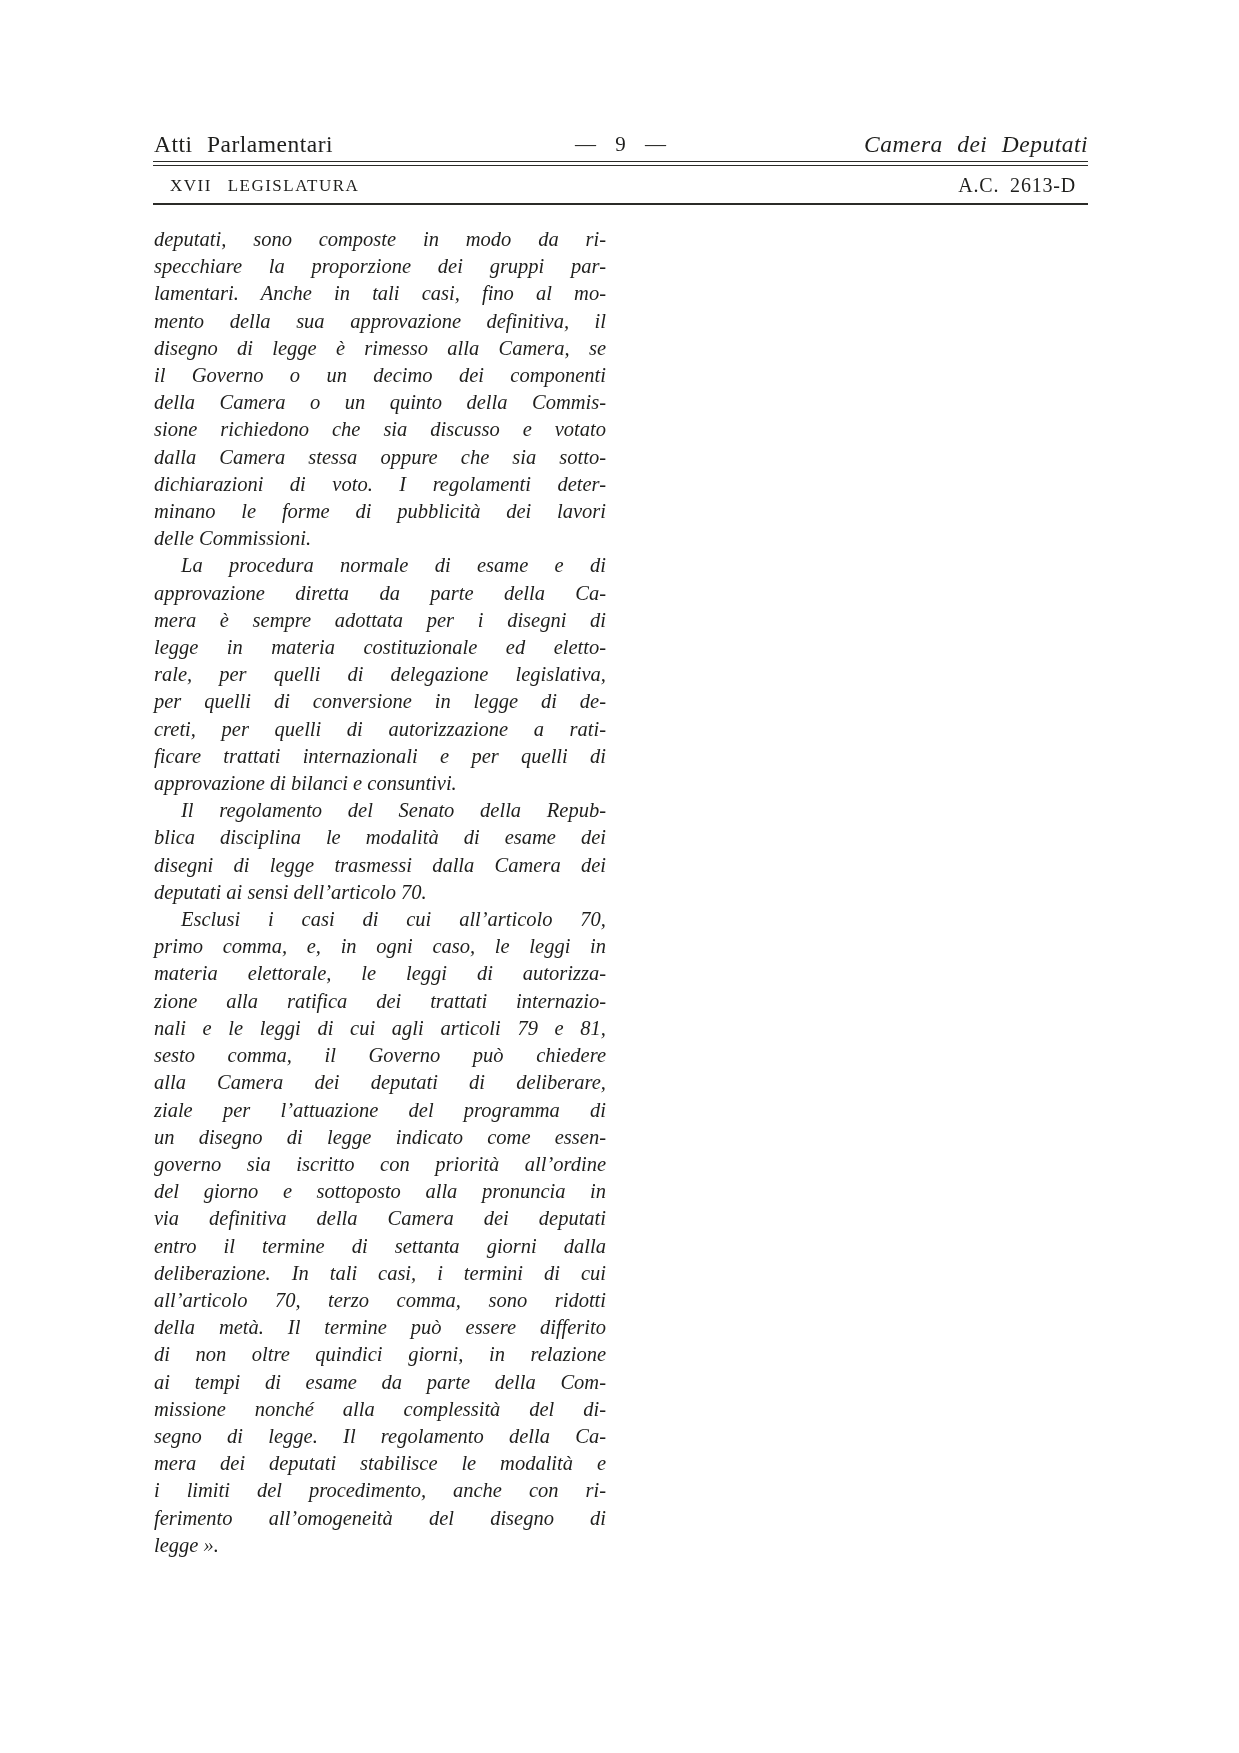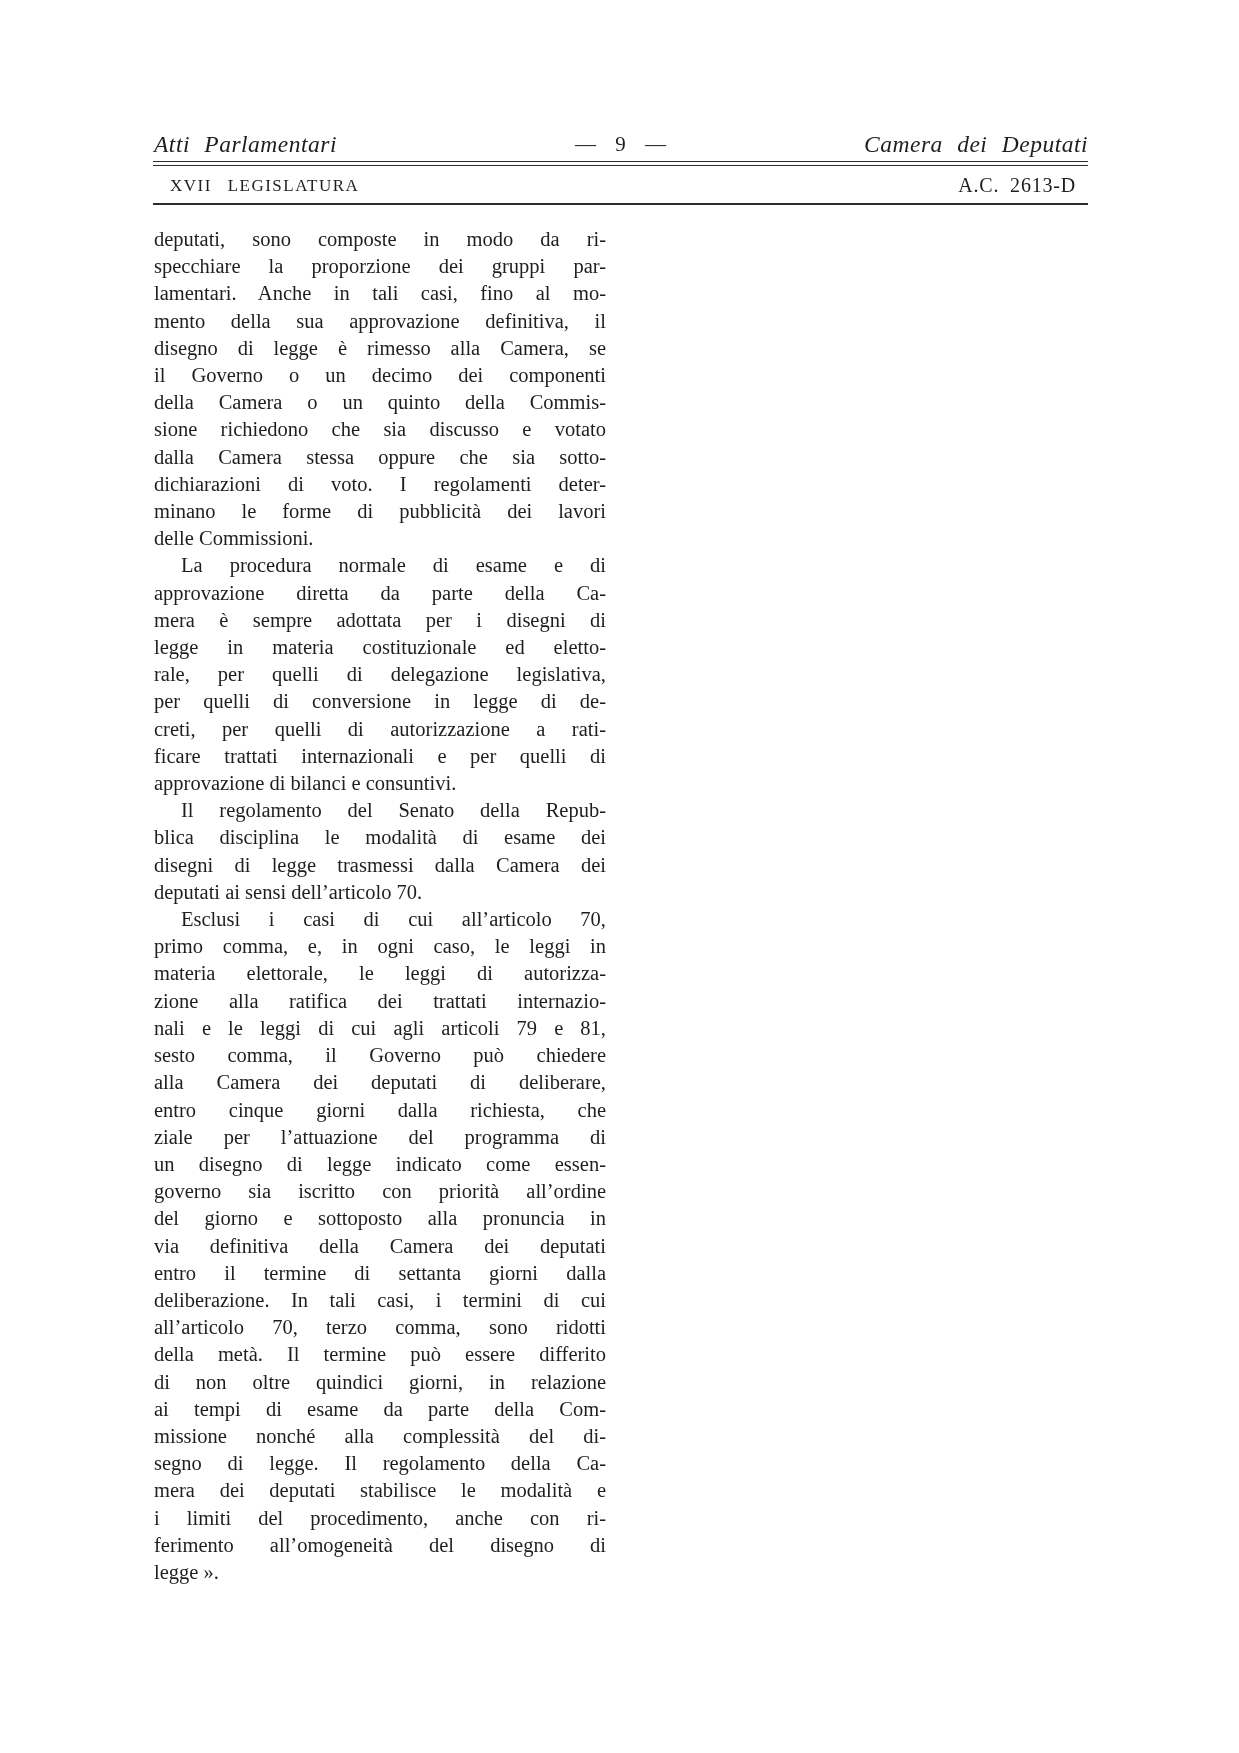--- a/index.html
+++ b/index.html
@@ -25,21 +25,20 @@
     width: 935px;
   }
   .hrow1 {
     position: relative;
     height: 30px;
   }
   .hrow1 .left {
     position: absolute;
     left: 1px;
     bottom: 0;
-    font-style: italic;
     font-size: 23.5px;
     letter-spacing: 0.5px;
     word-spacing: 8px;
   }
   .hrow1 .center {
     position: absolute;
     left: 50%;
     transform: translateX(-50%);
     bottom: 1px;
     font-size: 21px;
@@ -85,20 +84,21 @@
   }
 
   
   .body-col {
     position: absolute;
     left: 154px;
     top: 226px;
     width: 452px;
     font-size: 20.5px;
     line-height: 27.2px;
+    font-style: italic;
   }
   .para { margin: 0; }
   .line {
     text-align: justify;
     text-align-last: justify;
     white-space: normal;
   }
   .line.last {
     text-align-last: left;
   }
@@ -161,21 +161,20 @@
         <div class="line last">deputati ai sensi dell’articolo 70.</div>
       </div>
       <div class="para indent">
         <div class="line first">Esclusi i casi di cui all’articolo 70,</div>
         <div class="line">primo comma, e, in ogni caso, le leggi in</div>
         <div class="line">materia elettorale, le leggi di autorizza-</div>
         <div class="line">zione alla ratifica dei trattati internazio-</div>
         <div class="line">nali e le leggi di cui agli articoli 79 e 81,</div>
         <div class="line">sesto comma, il Governo può chiedere</div>
         <div class="line">alla Camera dei deputati di deliberare,</div>
-        <div class="line">entro cinque giorni dalla richiesta, che</div>
         <div class="line">ziale per l’attuazione del programma di</div>
         <div class="line">un disegno di legge indicato come essen-</div>
         <div class="line">governo sia iscritto con priorità all’ordine</div>
         <div class="line">del giorno e sottoposto alla pronuncia in</div>
         <div class="line">via definitiva della Camera dei deputati</div>
         <div class="line">entro il termine di settanta giorni dalla</div>
         <div class="line">deliberazione. In tali casi, i termini di cui</div>
         <div class="line">all’articolo 70, terzo comma, sono ridotti</div>
         <div class="line">della metà. Il termine può essere differito</div>
         <div class="line">di non oltre quindici giorni, in relazione</div>

